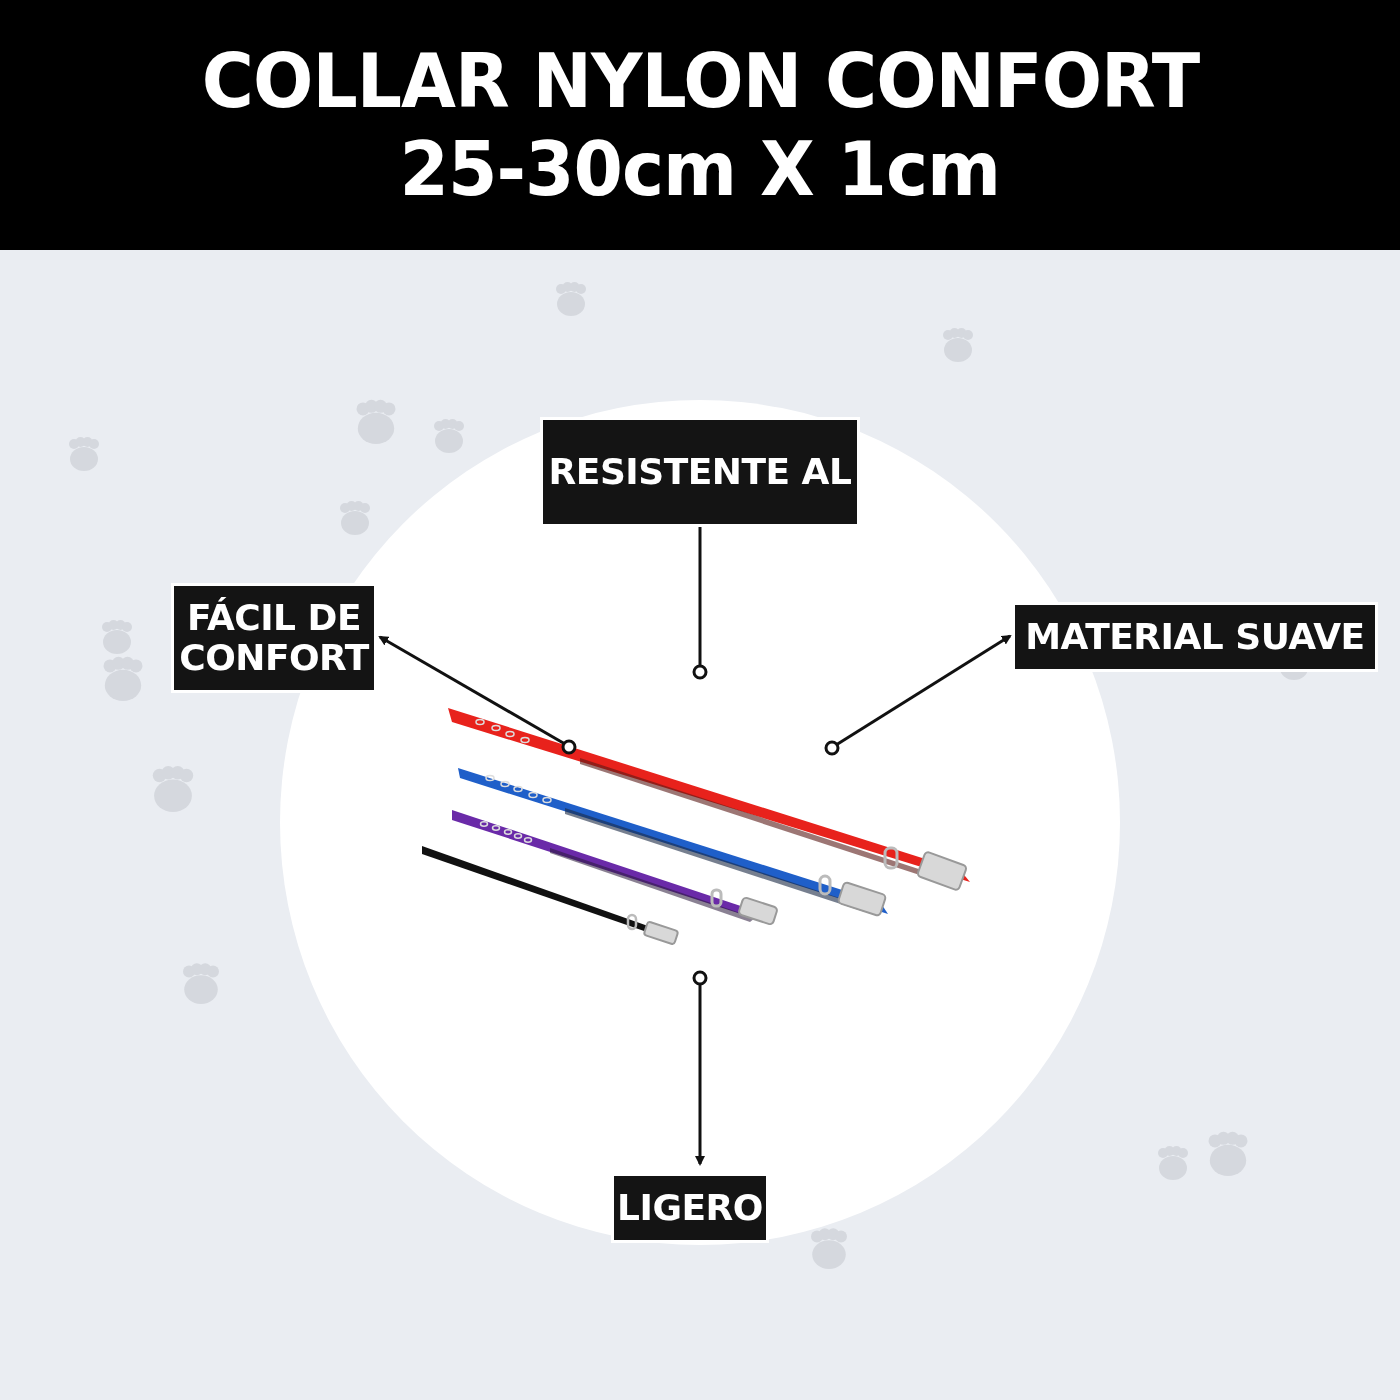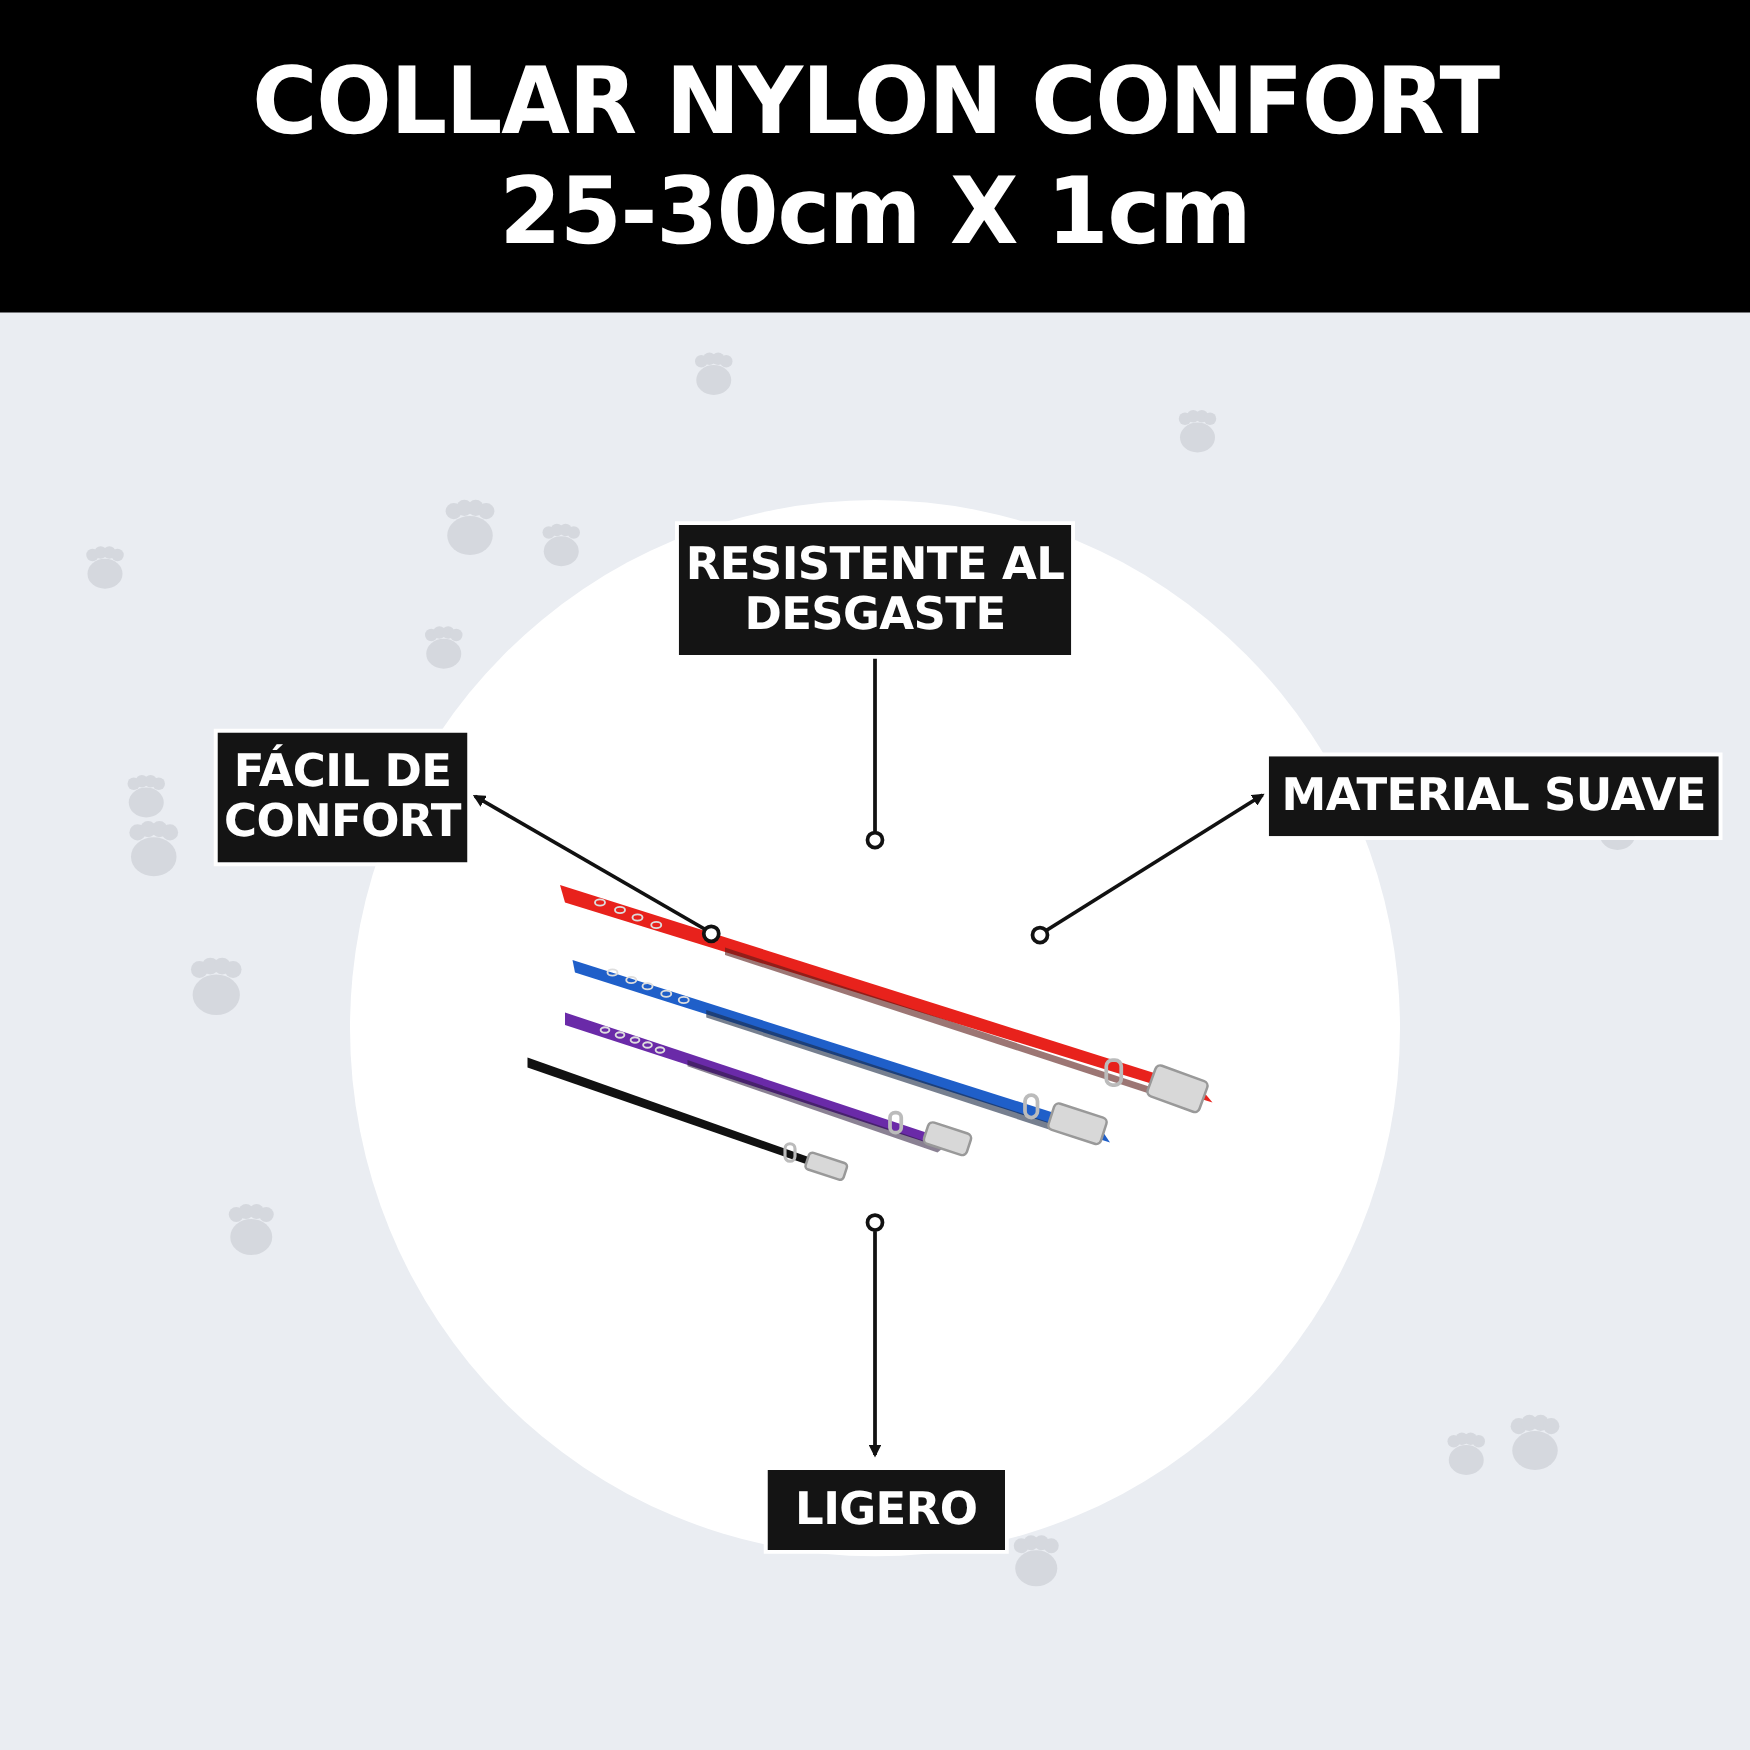--- a/index.html
+++ b/index.html
@@ -136,27 +136,26 @@
     <line x1="836" y1="745" x2="1010" y2="636" marker-end="url(#arrow)"></line>
     <circle cx="832" cy="748" r="6" fill="#fff"></circle>
 
     <line x1="700" y1="985" x2="700" y2="1164" marker-end="url(#arrow)"></line>
     <circle cx="700" cy="978" r="6" fill="#fff"></circle>
   </g>
 </svg>
 
 <div class="label" style="left:543px;top:396px;width:314px;height:104px;margin-top:24px;">
   <span>RESISTENTE AL</span>
-  <span>DESGASTE</span>
 </div>
 
 <div class="label" style="left:174px;top:586px;width:200px;height:104px;text-align:right;">
   <span>FÁCIL DE</span>
   <span>CONFORT</span>
 </div>
 
 <div class="label" style="left:1015px;top:605px;width:360px;height:64px;">
   <span>MATERIAL SUAVE</span>
 </div>
 
-<div class="label" style="left:614px;top:1176px;width:190px;height:64px;">
+<div class="label" style="left:614px;top:1176px;width:152px;height:64px;">
   <span>LIGERO</span>
 </div>
 
 </body></html>

